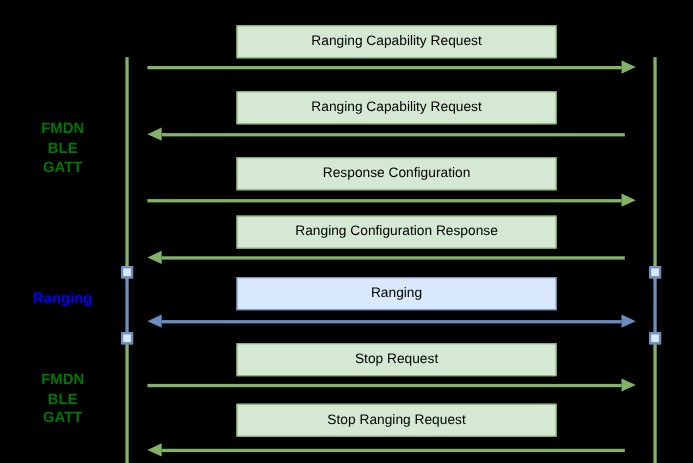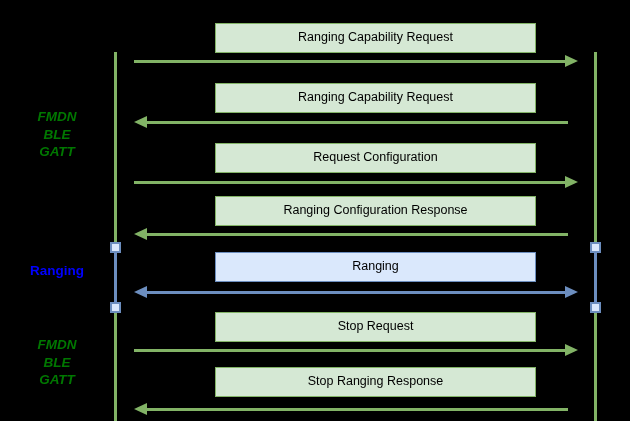--- a/index.html
+++ b/index.html
@@ -8,35 +8,35 @@
     background:#000;
     font-family:"Liberation Sans", sans-serif;
   }
   
   .phase {
     position:absolute; left:8px; width:98px;
     text-align:center; font-weight:bold;
     font-size:13.5px; line-height:17.5px;
     white-space:pre-line;
   }
-  .phase.c-green { color:var(--label-green);font-style:italic; }
+  .phase.c-green { color:var(--label-green); }
   .phase.c-blue  { color:var(--label-blue); }
 
   
   .seg { position:absolute; width:3px; }
   .seg.c-green { background:var(--green-stroke); }
   .seg.c-blue  { background:var(--blue-stroke); }
   .sq {
     position:absolute; width:11px; height:11px; box-sizing:border-box;
     border:2px solid var(--blue-stroke); background:var(--blue-fill);
   }
 
   
   .msg-box {
-    position:absolute; left:215px; width:321px; height:30px;
+    position:absolute; left:215px; width:291px; height:30px;
     box-sizing:border-box; border:1.5px solid;
     text-align:center; line-height:27px;
     font-size:12.5px; color:#000;
   }
   .msg-box.c-green { background:var(--green-fill); border-color:var(--green-stroke); }
   .msg-box.c-blue  { background:var(--blue-fill);  border-color:var(--blue-stroke); }
 
   
   .arrow { position:absolute; left:134px; width:444px; height:12px; }
   .arrow .line { position:absolute; top:4.5px; height:3px; }
@@ -95,21 +95,21 @@
 
   <div>
     <div class="msg-box c-green" style="top:83px">Ranging Capability Request</div>
     <div class="arrow dir-left c-green" style="top:116px">
       <div class="line"></div>
       <div class="head l"></div>
     </div>
   </div>
 
   <div>
-    <div class="msg-box c-green" style="top:143px">Request Configuration</div>
+    <div class="msg-box c-green" style="top:143px">Response Configuration</div>
     <div class="arrow dir-right c-green" style="top:176px">
       <div class="line"></div>
       <div class="head r"></div>
     </div>
   </div>
 
   <div>
     <div class="msg-box c-green" style="top:196px">Ranging Configuration Response</div>
     <div class="arrow dir-left c-green" style="top:228px">
       <div class="line"></div>
@@ -128,20 +128,20 @@
 
   <div>
     <div class="msg-box c-green" style="top:312px">Stop Request</div>
     <div class="arrow dir-right c-green" style="top:344px">
       <div class="line"></div>
       <div class="head r"></div>
     </div>
   </div>
 
   <div>
-    <div class="msg-box c-green" style="top:367px">Stop Ranging Response</div>
+    <div class="msg-box c-green" style="top:367px">Stop Ranging Request</div>
     <div class="arrow dir-left c-green" style="top:403px">
       <div class="line"></div>
       <div class="head l"></div>
     </div>
   </div>
 
 </div>
 
 </body></html>

